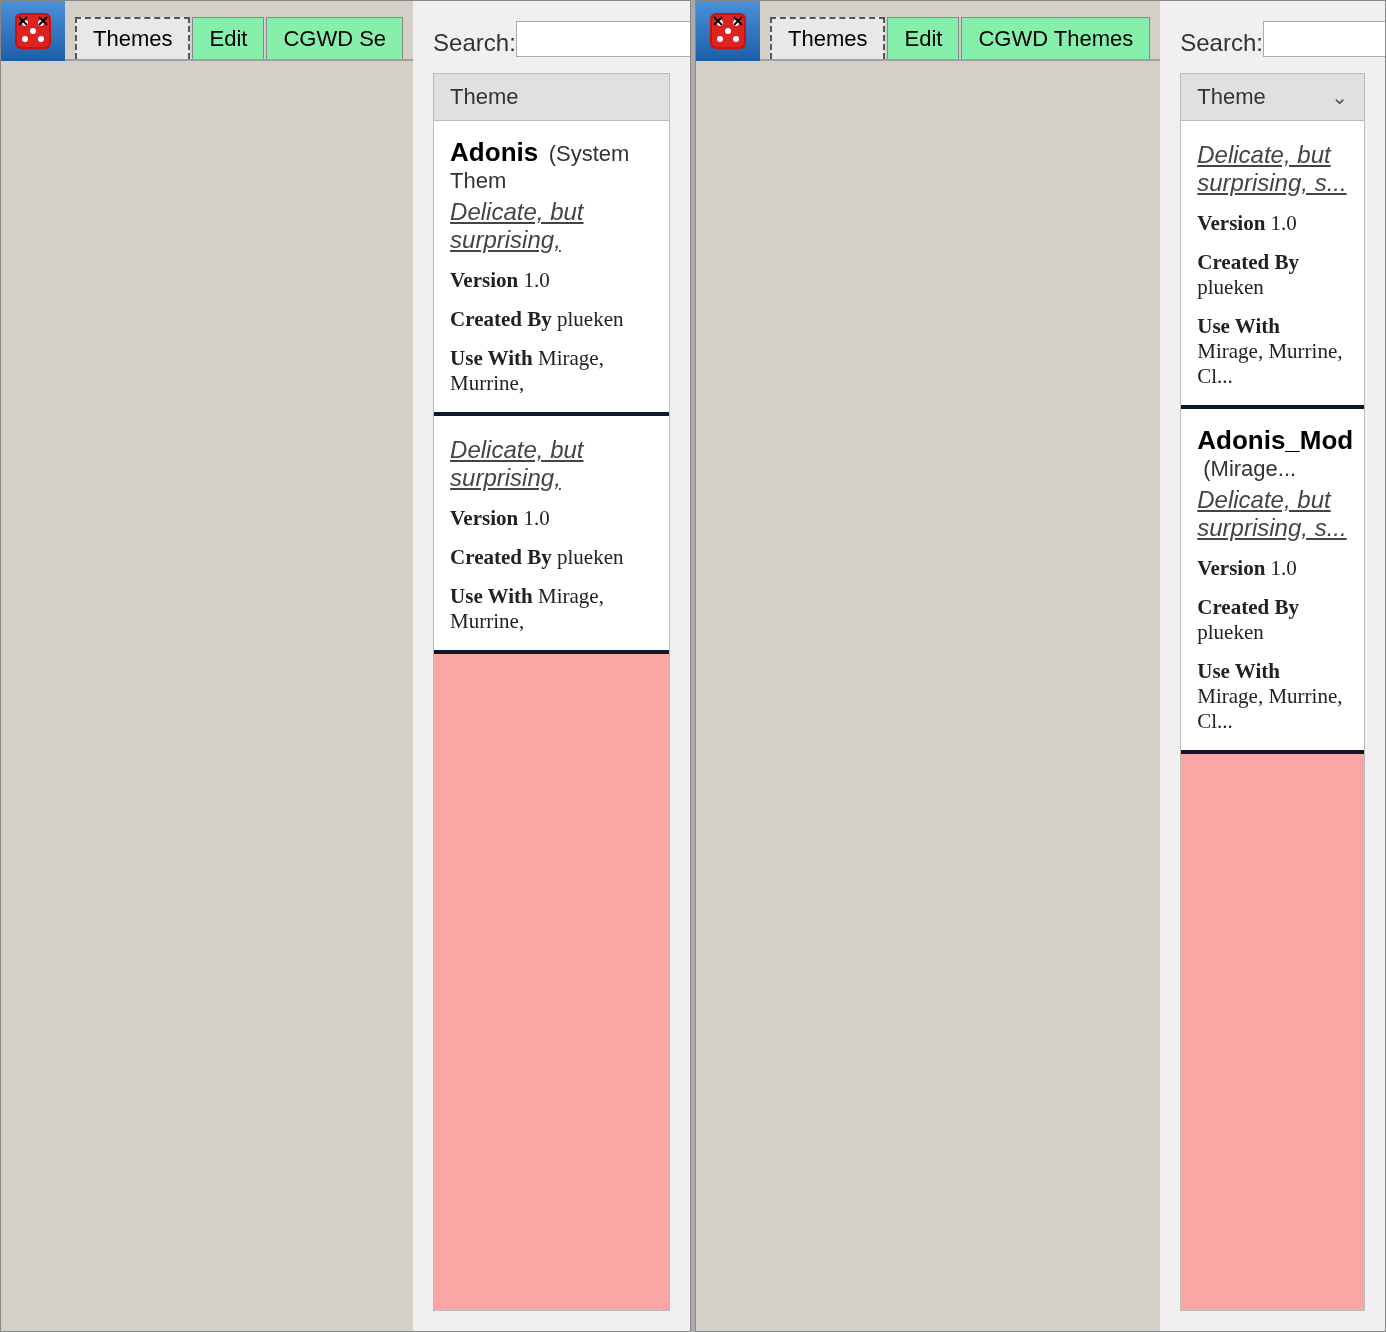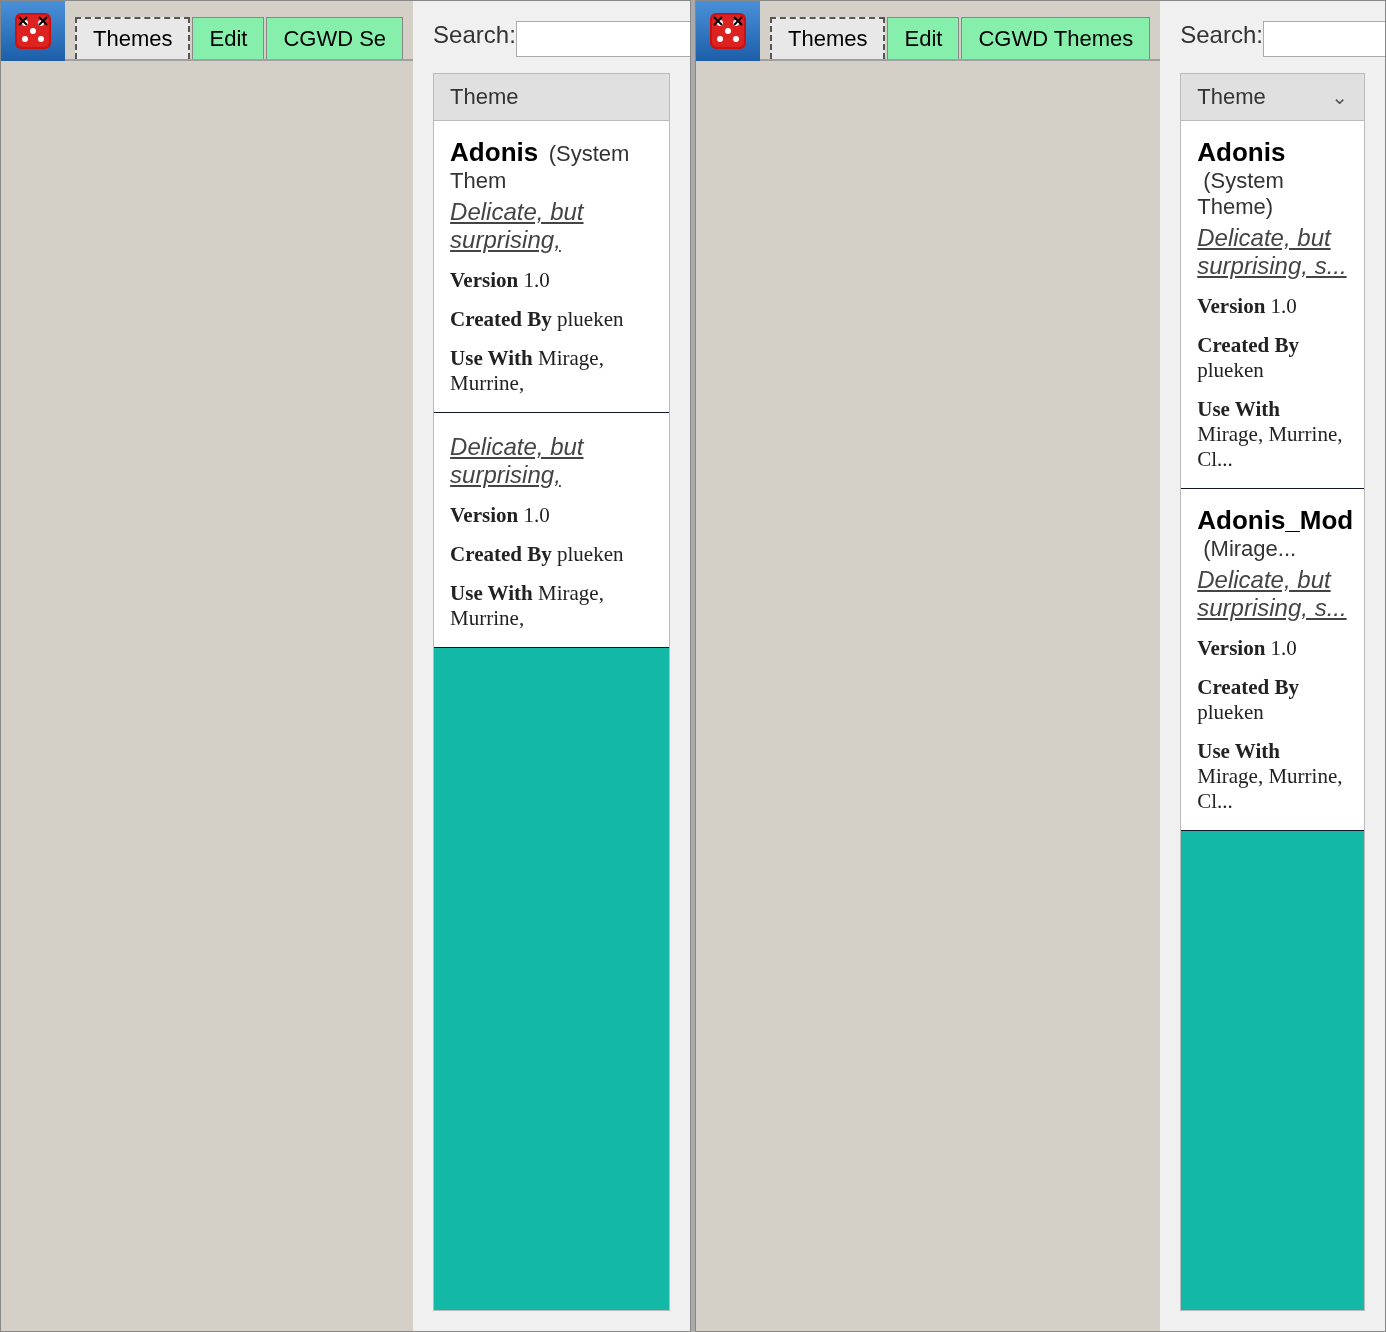--- a/index.html
+++ b/index.html
@@ -82,21 +82,21 @@
       flex: 1;
       display: flex;
       flex-direction: column;
       padding: 20px;
       gap: 16px;
       overflow: hidden;
     }
 
     .search-row {
       display: flex;
-      align-items: flex-start;
+      align-items: flex-end;
       gap: 0;
     }
 
     .search-label {
       font-size: 24px;
       color: #333;
       white-space: nowrap;
     }
 
     .search-input {
@@ -105,21 +105,21 @@
       border: 1px solid #aaa;
       background: #fff;
       font-size: 18px;
       padding: 0 8px;
       outline: none;
     }
 
     .theme-list {
       flex: 1;
       border: 1px solid #bbb;
-      background: #14b8a6;
+      background: #fca5a5;
       overflow-y: auto;
     }
 
     .theme-list-header {
       background: #e0e0e0;
       padding: 10px 16px;
       font-size: 22px;
       color: #333;
       border-bottom: 1px solid #bbb;
       display: flex;
@@ -127,21 +127,21 @@
       justify-content: space-between;
     }
 
     .theme-list-header .chevron {
       font-size: 20px;
       color: #555;
     }
 
     .theme-item {
       padding: 16px 16px;
-      border-bottom: 1px solid #0f172a;
+      border-bottom: 4px solid #0f172a;
       background: #fff;
     }
 
     .theme-name {
       font-size: 26px;
       font-weight: bold;
       color: #000;
       display: inline;
     }
 
@@ -286,24 +286,20 @@
       <input class="search-input" type="text" style="">
     </div>
 
     <div class="theme-list">
       <div class="theme-list-header">
         <span>Theme</span>
         <span class="chevron">⌄</span>
       </div>
 
       <div class="theme-item">
-        <div>
-          <span class="theme-name">Adonis</span>
-          <span class="theme-type">(System Theme)</span>
-        </div>
         <div class="theme-desc">Delicate, but surprising, s...</div>
         <div class="theme-meta">
           <strong>Version</strong> <span>1.0</span>
         </div>
         <div class="theme-meta">
           <strong>Created By</strong> <span>plueken</span>
         </div>
         <div class="theme-meta">
           <strong>Use With</strong> <span>Mirage, Murrine, Cl...</span>
         </div>

